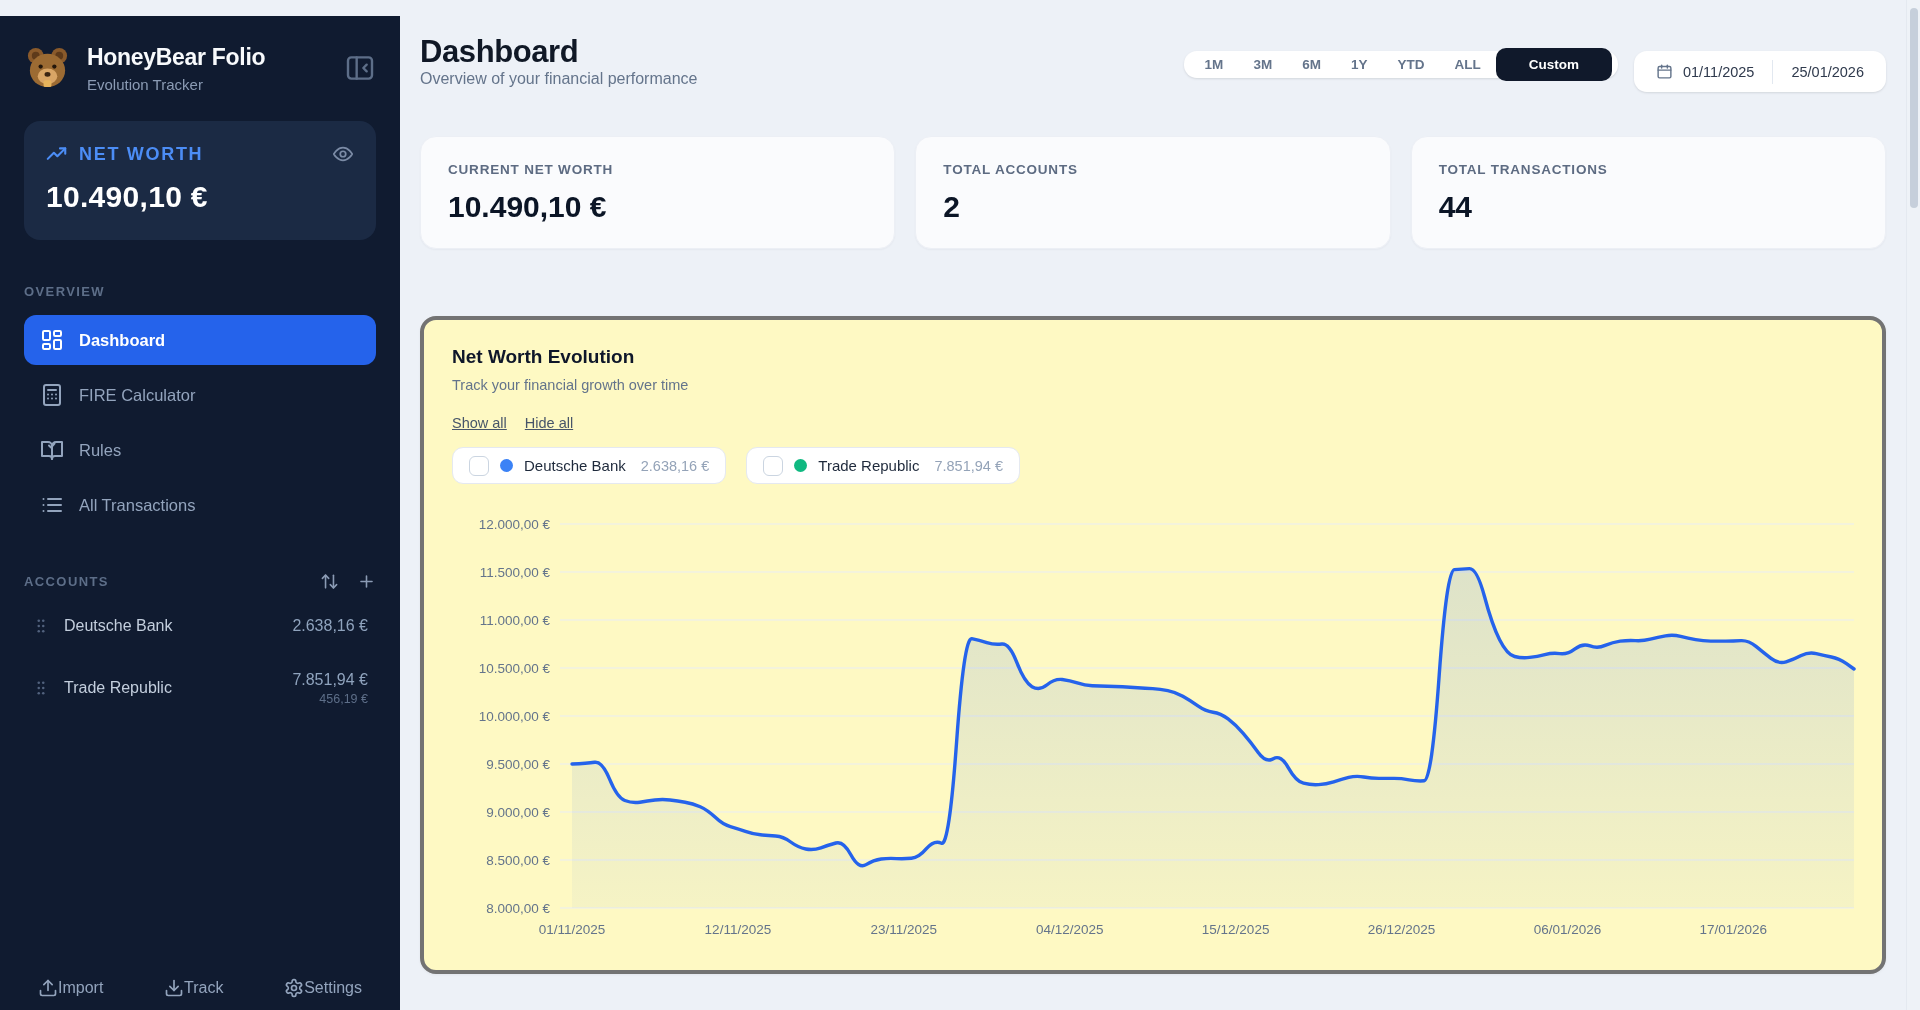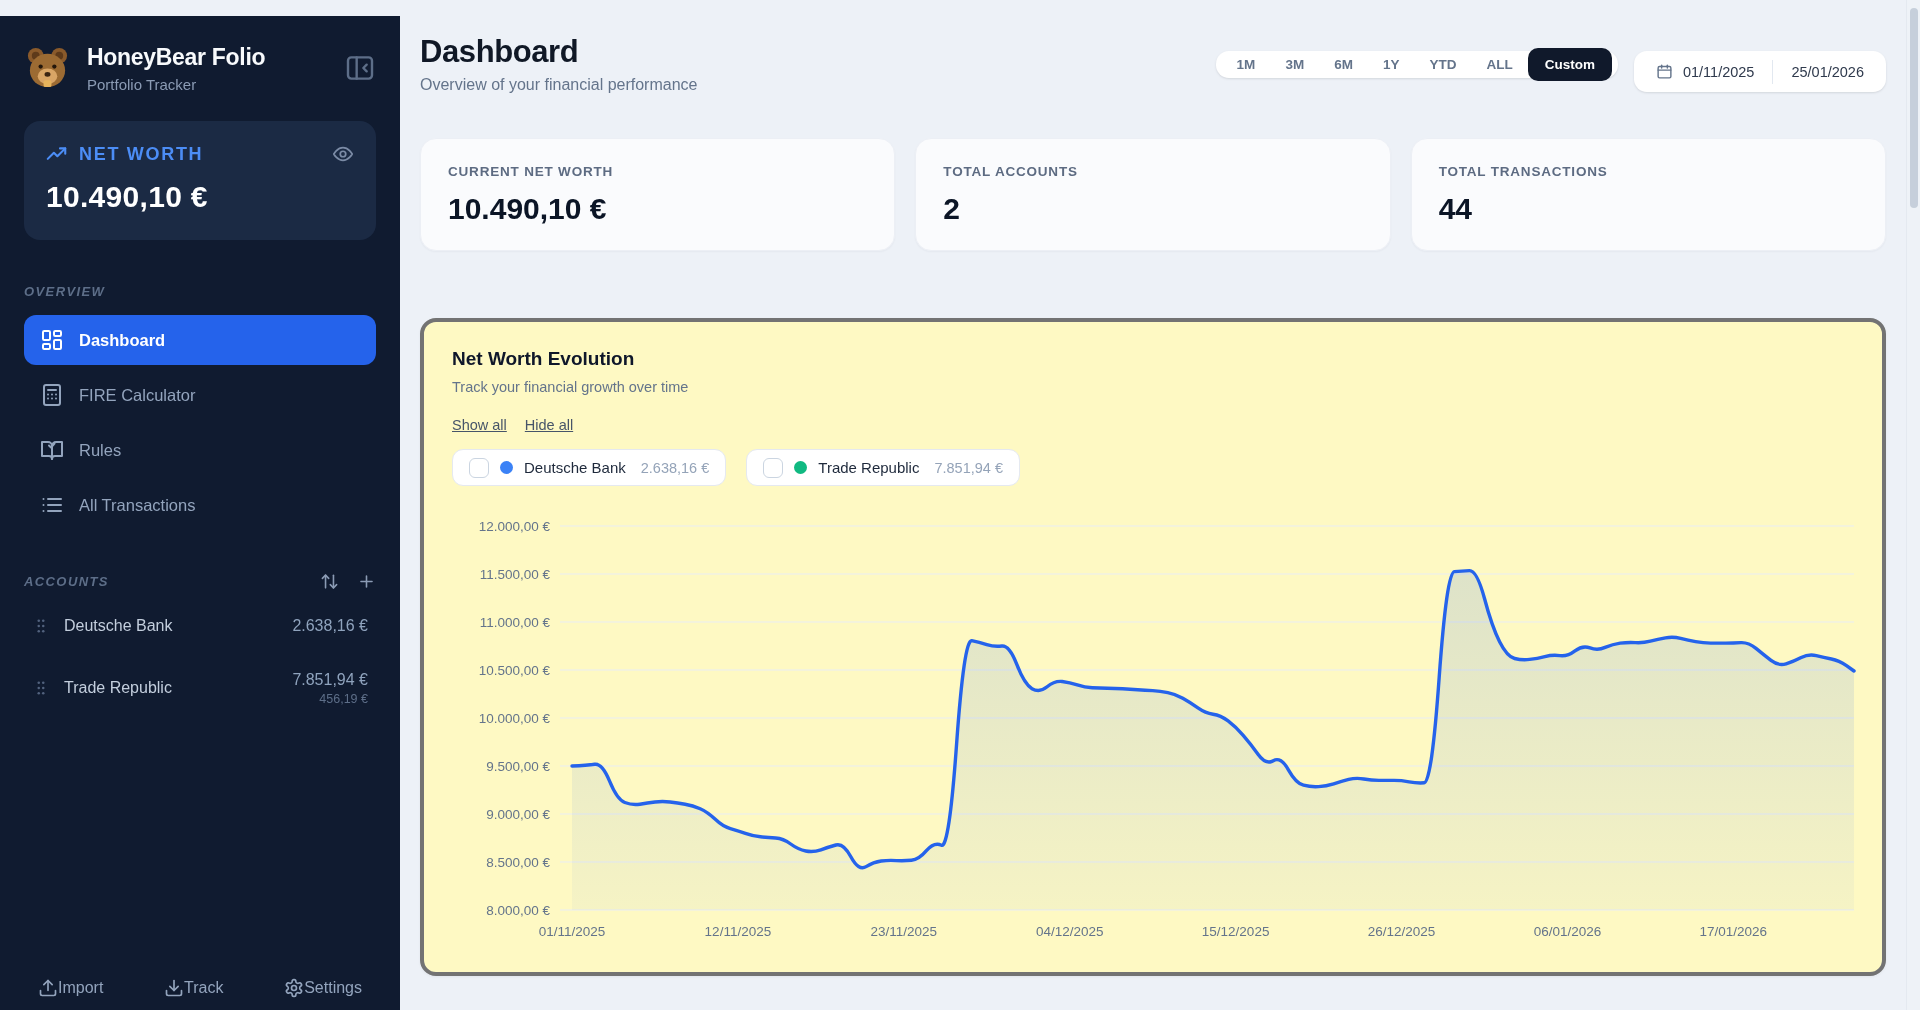--- a/index.html
+++ b/index.html
@@ -21,21 +21,21 @@
   .app-title { font-size:23px; font-weight:800; color:#f8fafc; letter-spacing:-0.3px; }
   .app-sub { font-size:15px; color:#8b9bb4; margin-top:5px; }
   .collapse-btn { position:absolute; right:0; top:36px; width:32px; height:32px; color:#5d6e88; cursor:pointer; background:none; border:none; padding:0; }
 
   .nw-card { margin-top:28px; background:#1b2a44; border-radius:16px; padding:22px 22px 26px; }
   .nw-top { display:flex; align-items:center; gap:12px; }
   .nw-label { color:#4c8df6; font-size:18px; font-weight:700; letter-spacing:1.7px; }
   .nw-eye { margin-left:auto; color:#7b8ba6; width:22px; height:22px; cursor:pointer; background:none; border:none; padding:0; }
   .nw-value { color:#ffffff; font-size:30px; font-weight:800; margin-top:15px; letter-spacing:0.3px; }
 
-  .sb-label { color:#5d6e88; font-size:13px; font-weight:700; letter-spacing:1.4px;font-style:italic; }
+  .sb-label { color:#5d6e88; font-size:13px; font-weight:700; letter-spacing:1.4px; }
   .overview-label { margin-top:44px; }
   .sb-nav { margin-top:16px; display:flex; flex-direction:column; gap:5px; }
   .nav-item { display:flex; align-items:center; gap:15px; height:50px; padding:0 16px;
     border-radius:12px; color:#93a4bd; font-size:16.5px; font-weight:500; cursor:pointer; }
   .nav-item.active { background:#2563eb; color:#ffffff; font-weight:600; }
   .nav-item .ni-icon { width:24px; height:24px; flex:0 0 auto; }
 
   .accounts-head { margin-top:42px; display:flex; align-items:center; }
   .accounts-actions { margin-left:auto; display:flex; gap:18px; color:#8b9bb4; }
   .accounts-actions button { background:none; border:none; padding:0; color:inherit; width:19px; height:19px; cursor:pointer; }
@@ -48,27 +48,27 @@
 
   .sb-footer { margin-top:auto; display:flex; align-items:center; justify-content:space-between; padding:0 14px 28px; }
   .sb-footer button { display:flex; align-items:center; background:none; border:none; padding:0;
     color:#93a4bd; font-size:16px; font-family:inherit; cursor:pointer; }
   .sb-footer svg { width:20px; height:20px; }
 
   
   .main { position:fixed; left:400px; top:0; width:1506px; height:1010px; padding:0 20px; }
   .main-head { display:flex; align-items:flex-start; justify-content:space-between; }
   .page-title { margin:34px 0 0; font-size:31px; font-weight:800; color:#101826; letter-spacing:-0.4px; }
-  .page-sub { margin-top:6px; font-size:16px; color:#64748b; }
+  .page-sub { margin-top:0; font-size:16px; color:#64748b; }
   .controls { display:flex; gap:16px; margin-top:51px; }
   .segmented { display:flex; align-items:center; background:#fff; border-radius:13px; padding:0 6px; height:27px;
     box-shadow:0 1px 3px rgba(15,23,42,.08),0 1px 2px rgba(15,23,42,.05); }
   .seg-btn { border:none; background:none; padding:0 15px; height:33px; border-radius:10px;
     font-family:inherit; font-size:13.5px; font-weight:700; color:#64748b; cursor:pointer; }
-  .seg-btn.active { background:#10192b; color:#fff; padding:0 17px; }
+  .seg-btn.active { background:#10192b; color:#fff; padding:0 33px; }
   .datepicker { display:flex; align-items:center; background:#fff; border-radius:13px; height:41px; padding:0 4px;
     box-shadow:0 1px 3px rgba(15,23,42,.08),0 1px 2px rgba(15,23,42,.05); }
   .dp-seg { display:flex; align-items:center; gap:10px; padding:0 18px; font-size:14.5px; color:#2f3a4d; cursor:text; }
   .dp-seg svg { width:17px; height:17px; color:#64748b; }
   .dp-divider { width:1px; height:24px; background:#e2e8f0; }
 
   .stats { display:flex; gap:20px; margin-top:44px; }
   .stat-card { flex:1; background:#fafbfd; border:1px solid #eceff5; border-radius:16px; padding:25px 27px; height:113px;
     box-shadow:0 1px 2px rgba(15,23,42,.04); }
   .stat-label { font-size:13.5px; font-weight:700; color:#5d6b82; letter-spacing:0.8px; }
@@ -107,21 +107,21 @@
         <ellipse cx="24" cy="26" rx="18" ry="17" fill="#9c6b33"></ellipse>
         <ellipse cx="24" cy="32" rx="10" ry="8" fill="#d9a566"></ellipse>
         <circle cx="17" cy="22" r="2.2" fill="#23160b"></circle>
           <circle cx="31" cy="22" r="2.2" fill="#23160b"></circle>
         <ellipse cx="24" cy="30" rx="3" ry="2.3" fill="#3b2412"></ellipse>
         <rect x="20" y="36" width="8" height="7" rx="2" fill="#e7b45c"></rect>
       </svg>
     </span>
     <div>
       <div class="app-title">HoneyBear Folio</div>
-      <div class="app-sub">Portfolio Tracker</div>
+      <div class="app-sub">Evolution Tracker</div>
     </div>
     <button class="collapse-btn" title="">
       <svg viewBox="0 0 24 24" fill="none" stroke="currentColor" stroke-width="1.8" stroke-linecap="round" stroke-linejoin="round">
         <rect x="3" y="4" width="18" height="16" rx="2.5"></rect>
           <line x1="9.5" y1="4" x2="9.5" y2="20"></line>
         <polyline points="17,9.5 14.5,12 17,14.5"></polyline>
       </svg>
     </button>
   </div>
 

